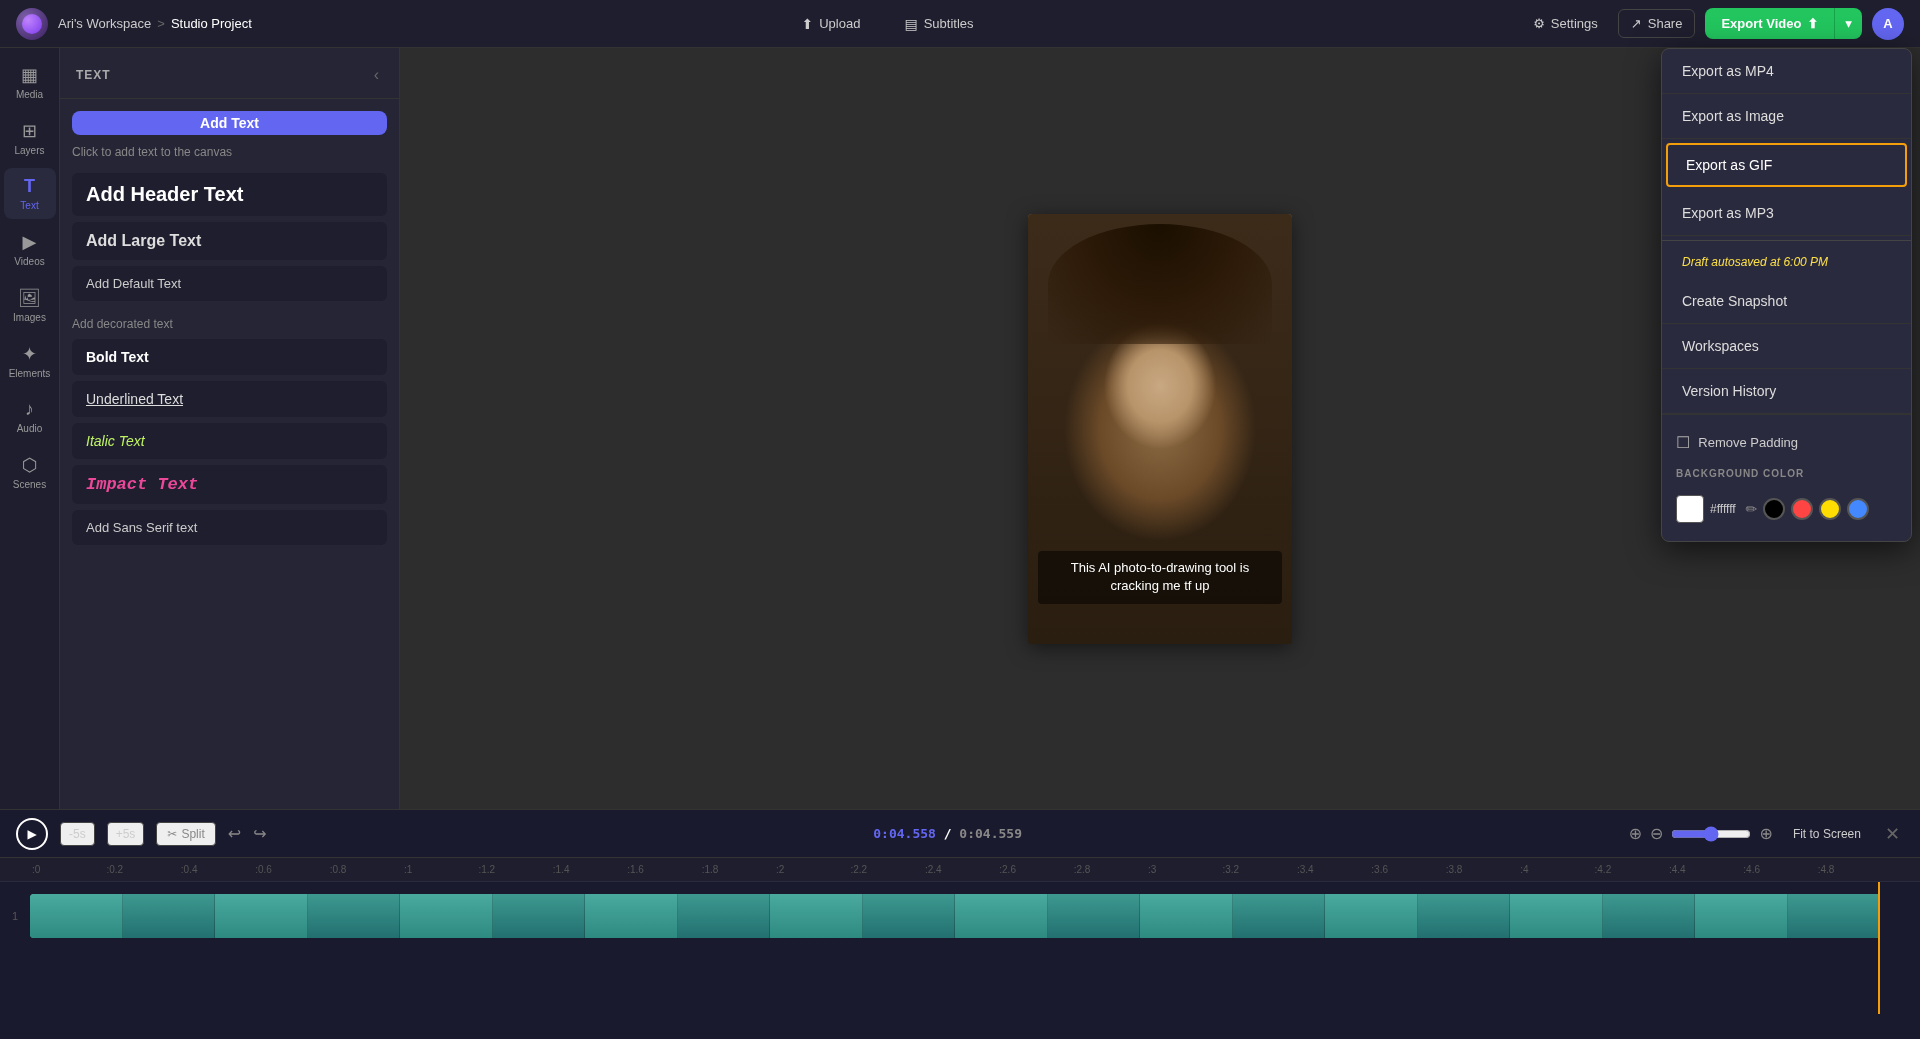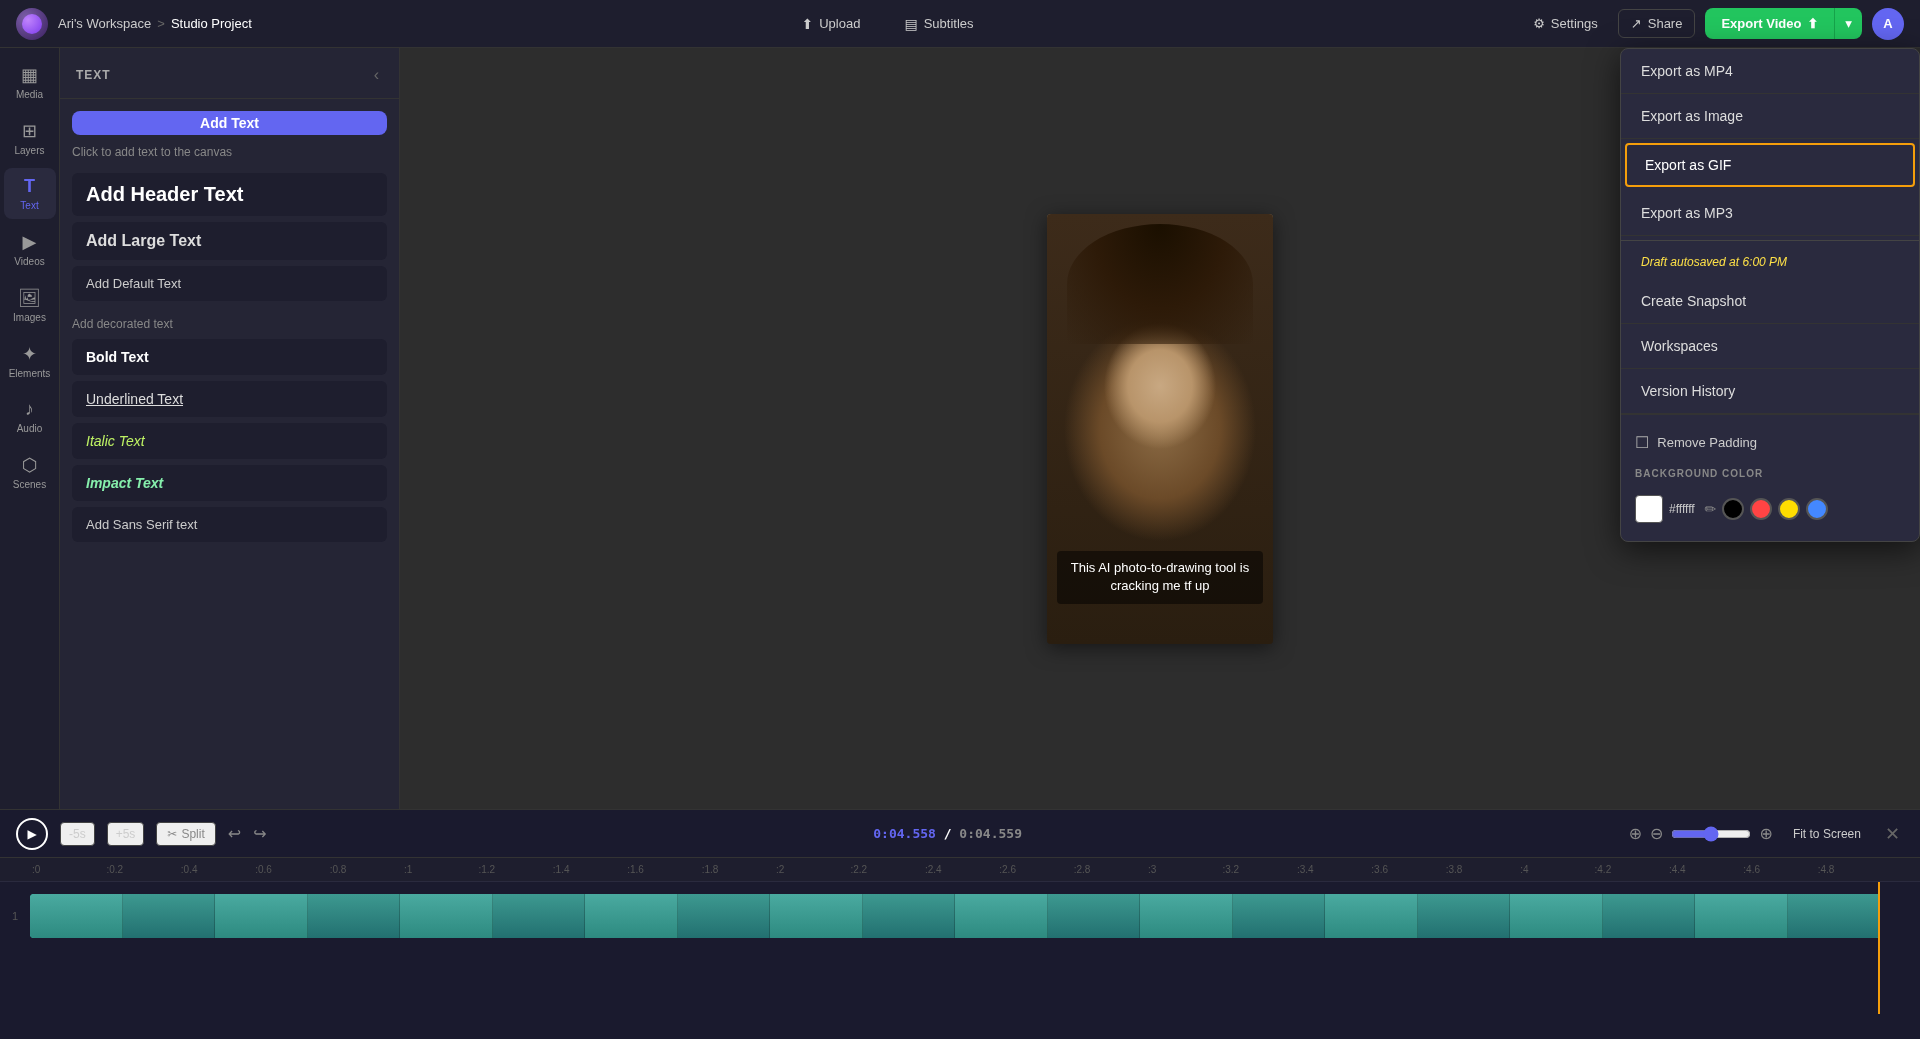--- a/index.html
+++ b/index.html
@@ -139,37 +139,37 @@
     }
     .text-option.header-style { font-size: 20px; font-weight: 700; color: #fff; }
     .text-option.large-style { font-size: 16px; font-weight: 600; color: #ddd; }
     .text-option.default-style { font-size: 13px; color: #ccc; }
     .section-label {
       font-size: 12px; color: #888; margin: 10px 0 8px; font-weight: 500;
     }
     .text-option.bold-style { font-size: 14px; font-weight: 700; color: #fff; }
     .text-option.underline-style { font-size: 14px; text-decoration: underline; color: #ddd; }
     .text-option.italic-style { font-size: 14px; font-style: italic; color: #bef264; }
-    .text-option.impact-style { font-size: 14px; font-weight: 900; font-style: italic; color: #86efac; font-family: Liberation Sans, sans-serif; }
+    .text-option.impact-style { font-size: 17px; font-weight: 900; font-style: italic; color: #ec4899; font-family: Liberation Mono, monospace; }
     .text-option.sans-style { font-size: 13px; color: #ccc; font-family: 'Arial', sans-serif; }
 
     
     .canvas-area {
       flex: 1;
       background: #2d2d2d;
       display: flex;
       align-items: center;
       justify-content: center;
       position: relative;
       overflow: hidden;
     }
 
     
     .video-preview {
-      width: 226px; height: 430px;
+      width: 264px; height: 430px;
       background: #1a1a1a;
       border-radius: 4px;
       overflow: hidden;
       position: relative;
       box-shadow: 0 4px 20px rgba(0,0,0,0.5);
     }
     .video-frame {
       width: 100%; height: 100%;
       background: linear-gradient(180deg, #8b7355 0%, #6b5a45 30%, #4a3d2e 60%, #2d2418 100%);
       position: relative;
@@ -194,22 +194,22 @@
       position: absolute; bottom: 40px; left: 10px; right: 10px;
       background: rgba(0,0,0,0.5); padding: 8px 10px; border-radius: 4px;
     }
     .caption-text {
       color: #fff; font-size: 13px; font-weight: 500; line-height: 1.4; text-align: center;
     }
 
     
     .export-dropdown {
       position: absolute;
-      top: 48px; right: 0;
-      width: 300px;
+      top: 48px; right: 8px;
+      width: 251px;
       background: #2a2a3e;
       border: 1px solid #444;
       border-radius: 8px;
       z-index: 200;
       overflow: hidden;
       box-shadow: 0 8px 32px rgba(0,0,0,0.6);
     }
     .export-menu-item {
       padding: 14px 20px; font-size: 14px; color: #ddd;
       cursor: pointer; border-bottom: 1px solid #333;

